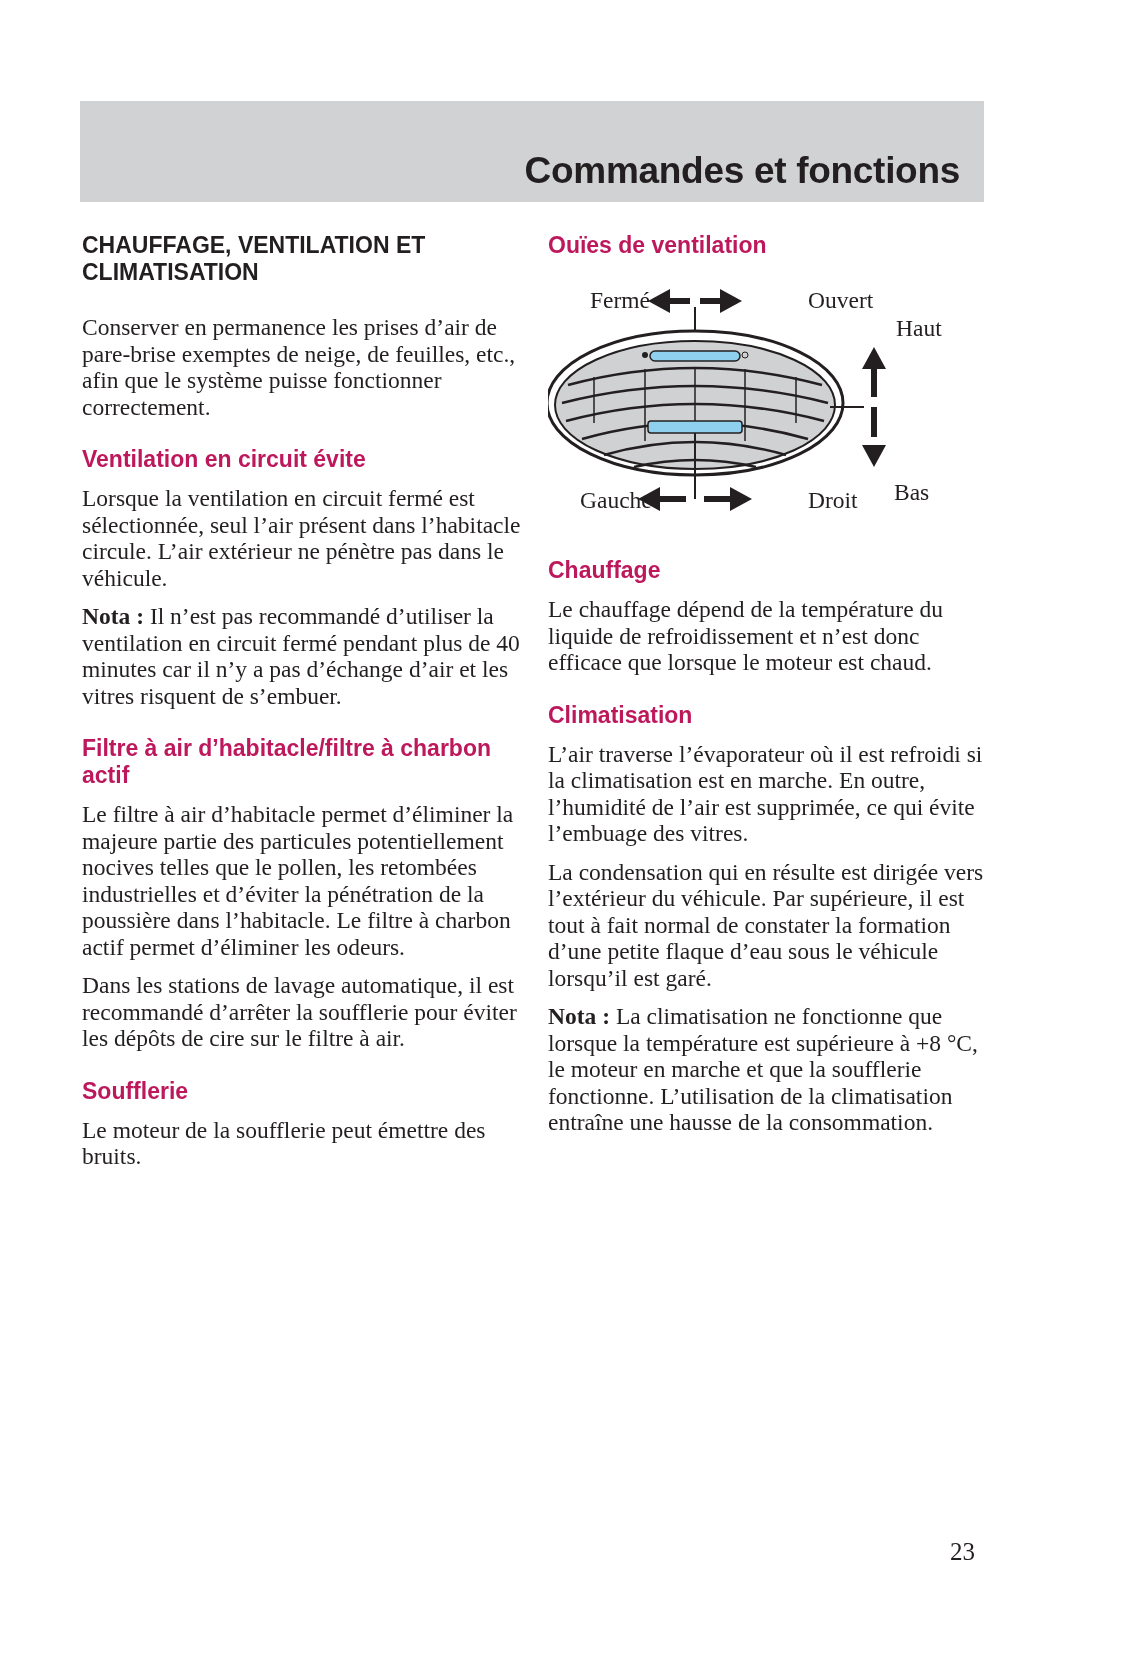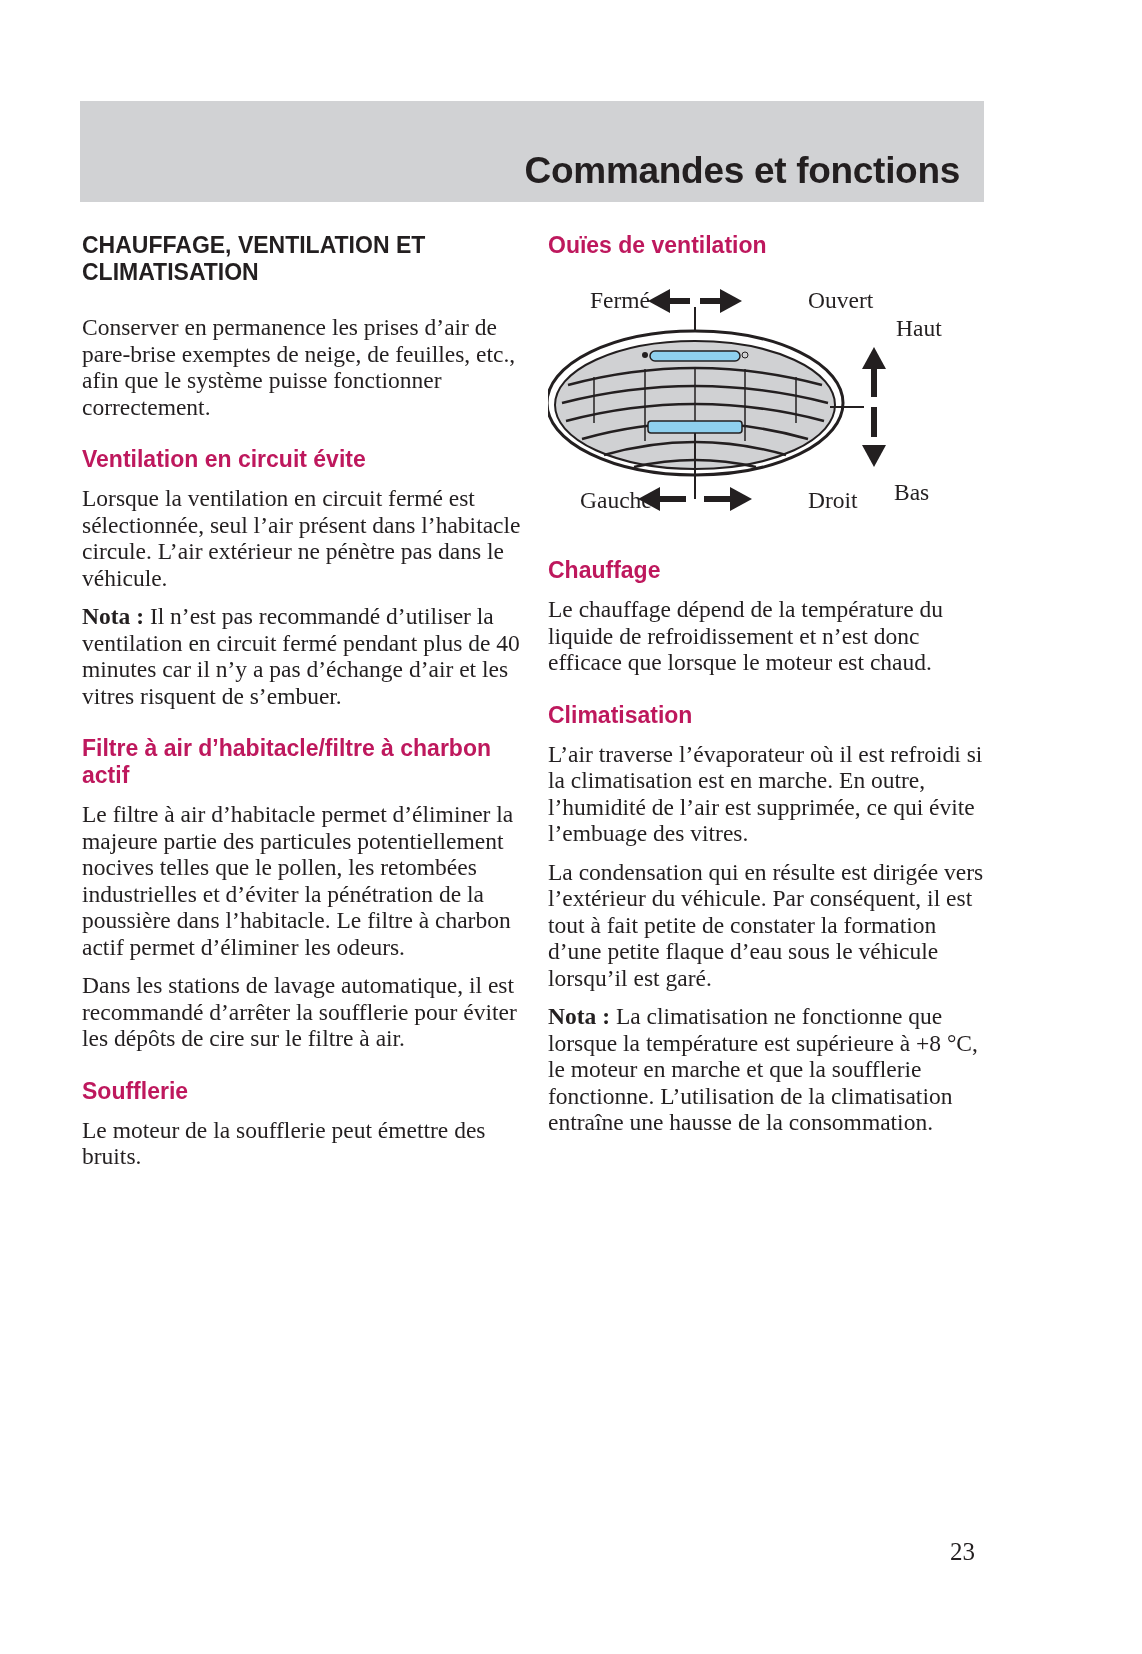--- a/index.html
+++ b/index.html
@@ -120,17 +120,17 @@
     <span class="dlabel" style="left:346px; top:206px;">Bas</span>
     <span class="dlabel" style="left:32px; top:214px;">Gauche</span>
     <span class="dlabel" style="left:260px; top:214px;">Droit</span>
   </div>
 
   <h2 class="sub">Chauffage</h2>
   <p class="body">Le chauffage dépend de la température du liquide de refroidissement et n’est donc efficace que lorsque le moteur est chaud.</p>
 
   <h2 class="sub">Climatisation</h2>
   <p class="body">L’air traverse l’évaporateur où il est refroidi si la climatisation est en marche. En outre, l’humidité de l’air est supprimée, ce qui évite l’embuage des vitres.</p>
-  <p class="body">La condensation qui en résulte est dirigée vers l’extérieur du véhicule. Par conséquent, il est tout à fait petite de constater la formation d’une petite flaque d’eau sous le véhicule lorsqu’il est garé.</p>
+  <p class="body">La condensation qui en résulte est dirigée vers l’extérieur du véhicule. Par supérieure, il est tout à fait normal de constater la formation d’une petite flaque d’eau sous le véhicule lorsqu’il est garé.</p>
   <p class="body"><b class="nota">Nota :</b><span> La climatisation ne fonctionne que lorsque la température est supérieure à +8 °C, le moteur en marche et que la soufflerie fonctionne. L’utilisation de la climatisation entraîne une hausse de la consommation.</span></p>
 </div>
 
 <div class="page-number">23</div>
 
 </body></html>

